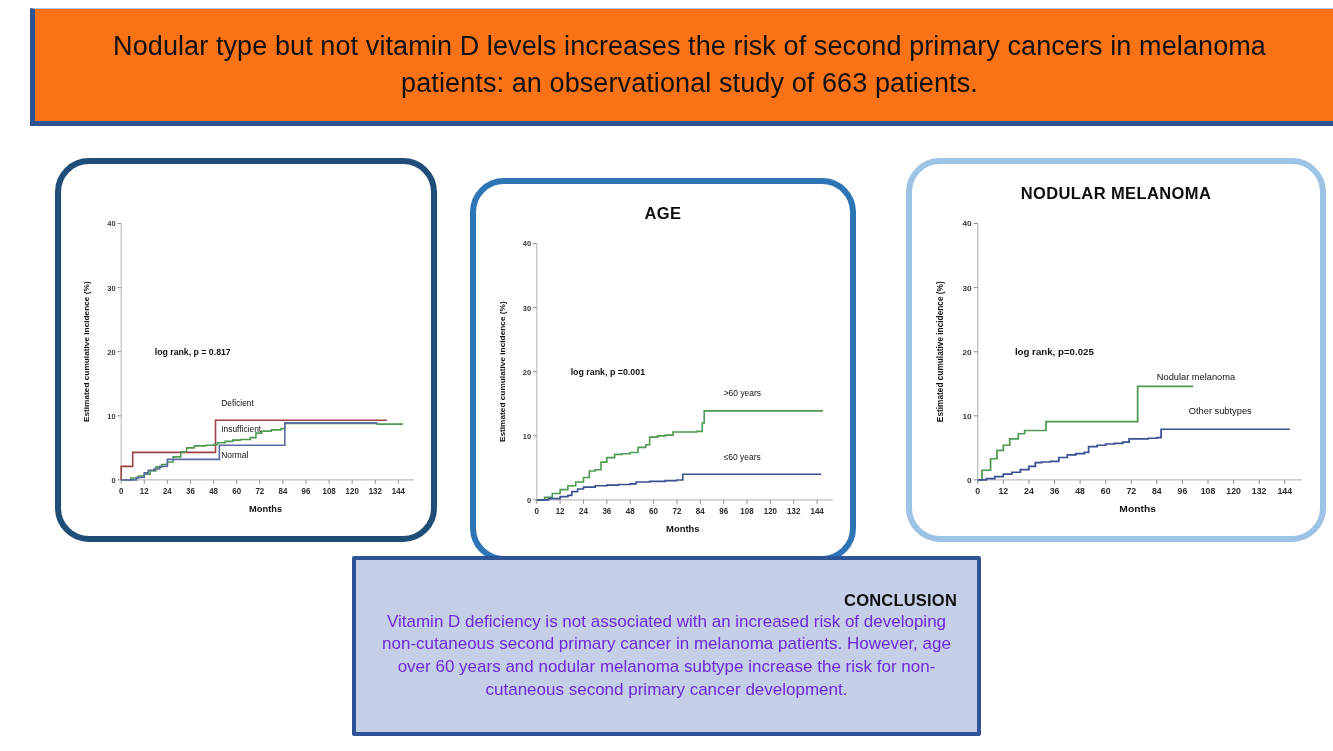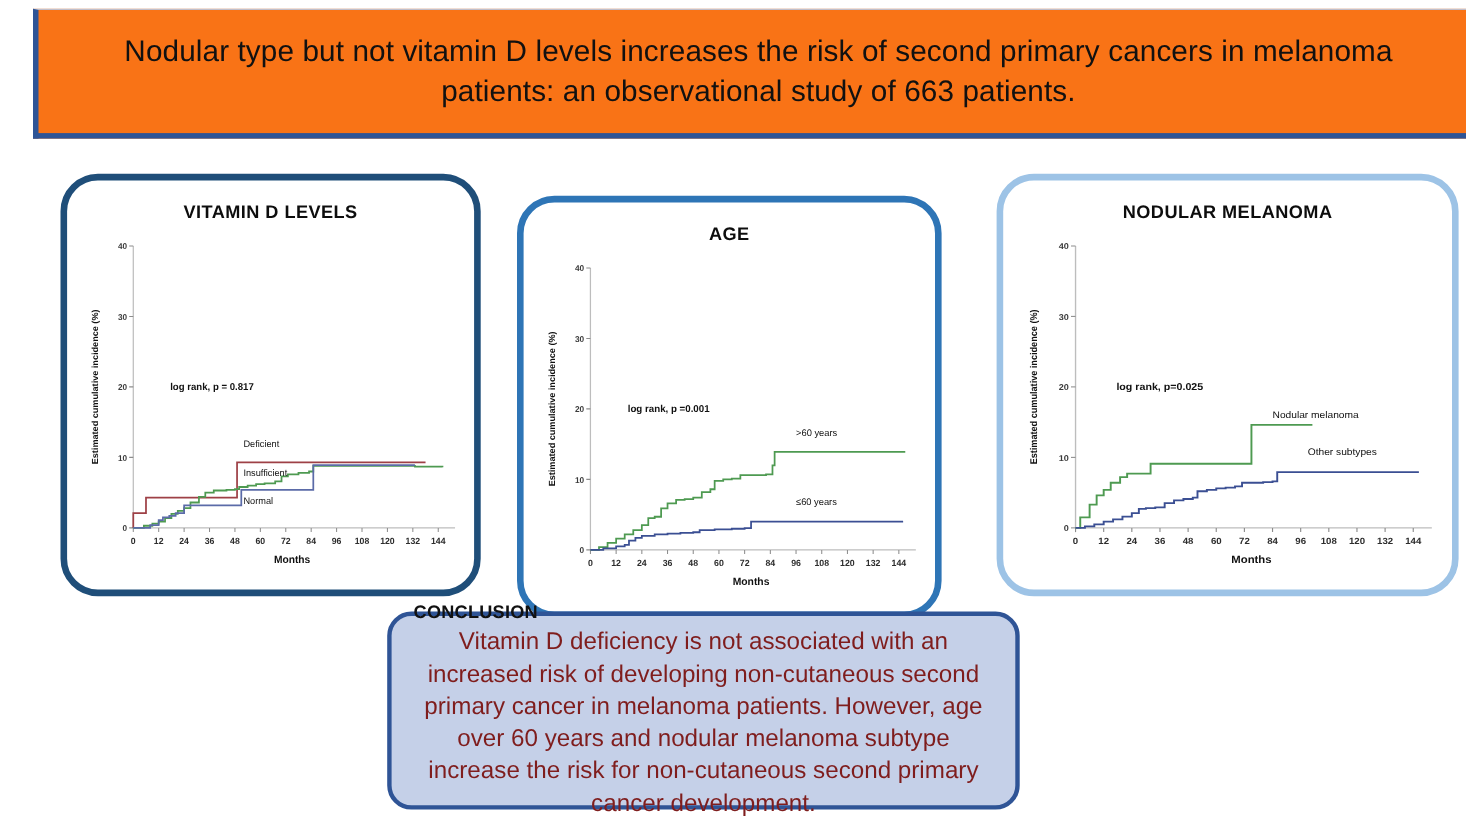--- a/index.html
+++ b/index.html
@@ -33,38 +33,37 @@
   .panel-title{
     position:absolute;top:20px;left:0;width:100%;text-align:center;
     font-size:16.5px;font-weight:bold;color:#0d0d0d;letter-spacing:.4px;
   }
 
   .plot-wrap{position:absolute;left:8px;top:48px;right:8px;bottom:6px;}
   .plot-svg{width:100%;height:100%;display:block;}
 
   
   .conclusion{
-    position:absolute;left:352px;top:556px;width:575px;height:180px;
-    background:#c5d0e8;border:4px solid #2f5496;border-radius:22px;
+    position:absolute;left:352px;top:556px;width:629px;height:180px;
+    background:#c5d0e8;border:4px solid #2f5496;border-radius:2px;
     box-sizing:border-box;
-    display:flex;flex-direction:column;align-items:flex-start;justify-content:center;
+    display:flex;flex-direction:column;align-items:flex-end;justify-content:center;
     padding:6px 20px;
   }
   .conclusion-heading{font-size:16.5px;font-weight:bold;color:#111;margin-bottom:1px;letter-spacing:.2px;}
-  .conclusion-body{font-size:22px;line-height:1.33;color:#7f1d1d;text-align:center;}
+  .conclusion-body{font-size:17px;line-height:1.33;color:#6d28d9;text-align:center;}
 </style>
 </head>
 <body>
 
 <div class="title-banner">
   <div class="title-text">Nodular type but not vitamin D levels increases the risk of second primary cancers in melanoma patients: an observational study of 663 patients.</div>
 </div>
 
 <div class="panel" id="panel-0">
-  <div class="panel-title">VITAMIN D LEVELS</div>
   <div class="plot-wrap">
     <svg class="plot-svg" viewBox="0 0 380 330" preserveAspectRatio="none">
         <line x1="56" y1="12" x2="56" y2="278" stroke="#bdbdbd" stroke-width="1.2"></line>
         <line x1="56" y1="278" x2="370" y2="278" stroke="#bdbdbd" stroke-width="1.2"></line>
         <line x1="52" y1="278" x2="56" y2="278" stroke="#8c8c8c" stroke-width="1"></line>
         <text x="50" y="281" text-anchor="end" font-size="8" font-family="&quot;Liberation Sans&quot;, sans-serif" fill="#3a3a3a" font-weight="bold">0</text>
         <line x1="52" y1="211.5" x2="56" y2="211.5" stroke="#8c8c8c" stroke-width="1"></line>
         <text x="50" y="214.5" text-anchor="end" font-size="8" font-family="&quot;Liberation Sans&quot;, sans-serif" fill="#3a3a3a" font-weight="bold">10</text>
         <line x1="52" y1="145" x2="56" y2="145" stroke="#8c8c8c" stroke-width="1"></line>
         <text x="50" y="148" text-anchor="end" font-size="8" font-family="&quot;Liberation Sans&quot;, sans-serif" fill="#3a3a3a" font-weight="bold">20</text>

